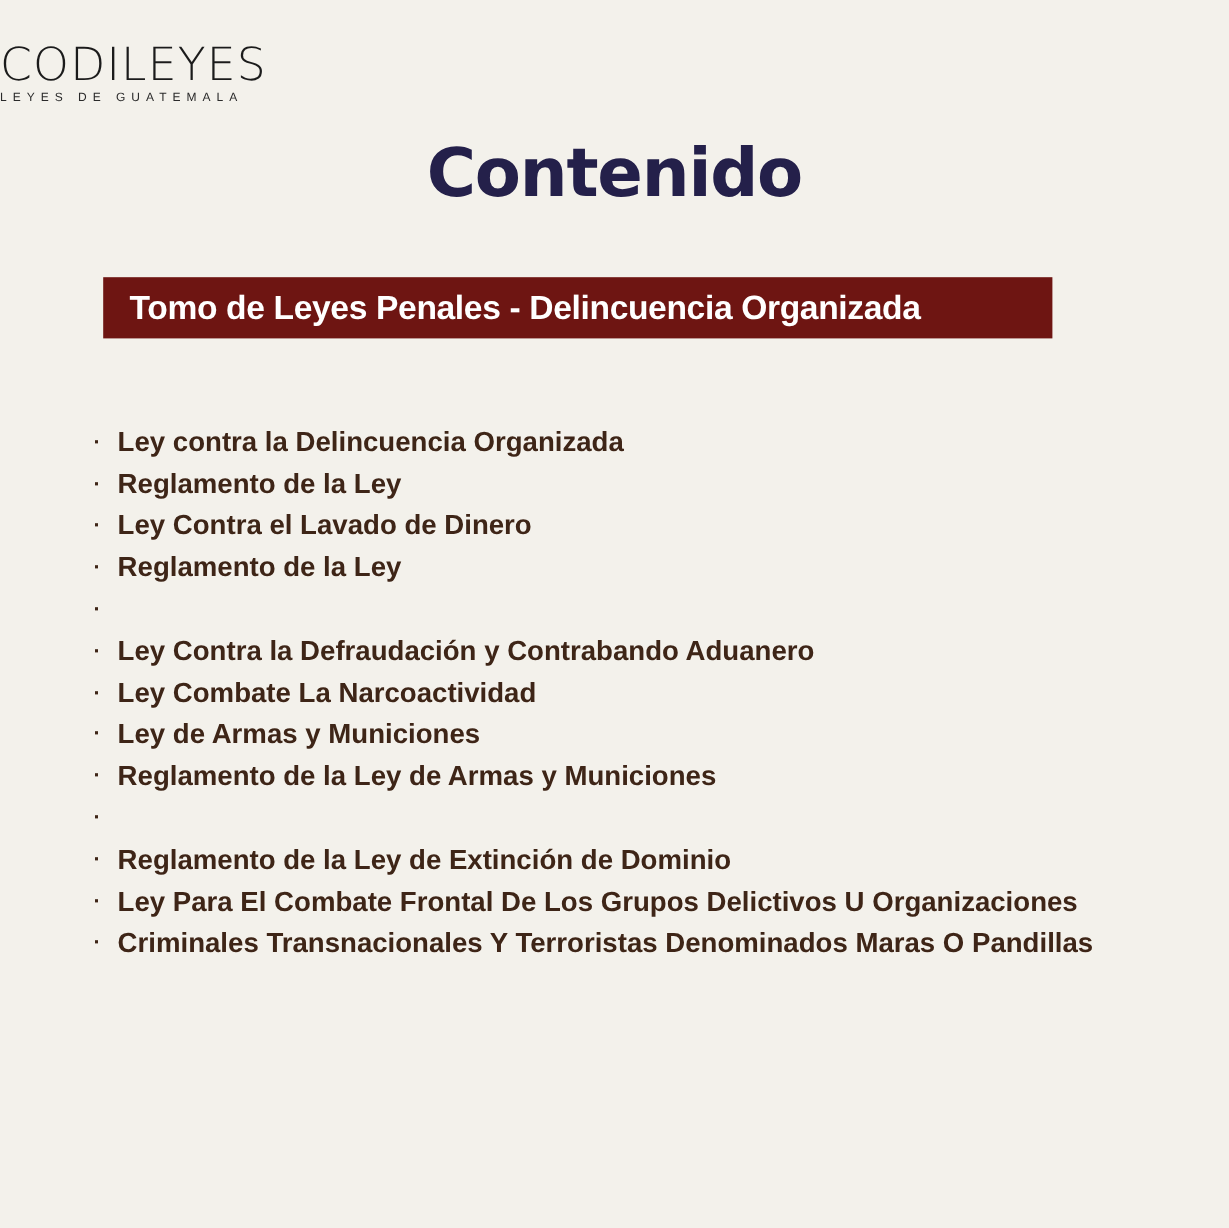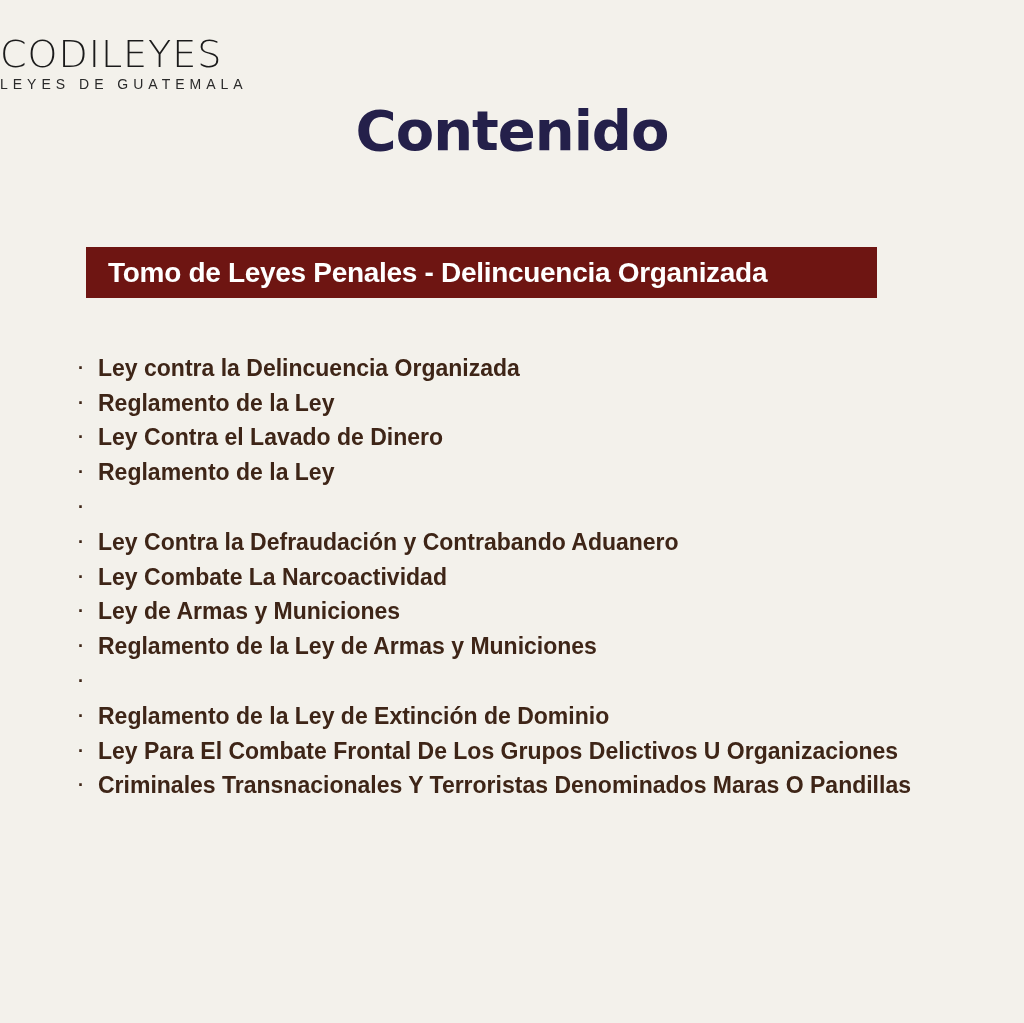--- a/index.html
+++ b/index.html
@@ -18,47 +18,46 @@
     font-family: "DejaVu Sans", sans-serif;
     font-weight: 200;
     font-size: 38px;
     letter-spacing: 1px;
     color: #1b1b1b;
     line-height: 40px;
     -webkit-text-stroke: 0px;
   }
   .logo-sub {
     font-family: "Liberation Sans", sans-serif;
-    font-size: 14px;
+    font-size: 10px;
     letter-spacing: 5px;
     color: #2a2a2a;
     margin-top: 2px;
   }
   .title {
-    position: absolute; top: 98px; left: 0; width: 1024px;
+    position: absolute; top: 112px; left: 0; width: 1024px;
     text-align: center;
     font-family: "DejaVu Sans", sans-serif;
     font-weight: bold;
     font-size: 56px;
     color: #24204a;
     letter-spacing: -1px;
   }
   .banner {
     position: absolute; top: 231px; left: 86px;
     width: 791px; height: 51px;
     background: #6e1512;
     color: #ffffff;
     box-sizing: border-box;
     padding-left: 22px;
     display: flex; align-items: center;
     font-family: "Liberation Sans", sans-serif;
     font-weight: bold;
     font-size: 28px;
     letter-spacing: -0.3px;
-    margin-top: 16px;
   }
   .list {
     position: absolute; top: 351px; left: 78px;
     margin: 0; padding: 0; list-style: none;
   }
   .list li {
     height: 34.8px;
     display: flex; align-items: center;
     font-family: "Liberation Sans", sans-serif;
     font-weight: bold;

